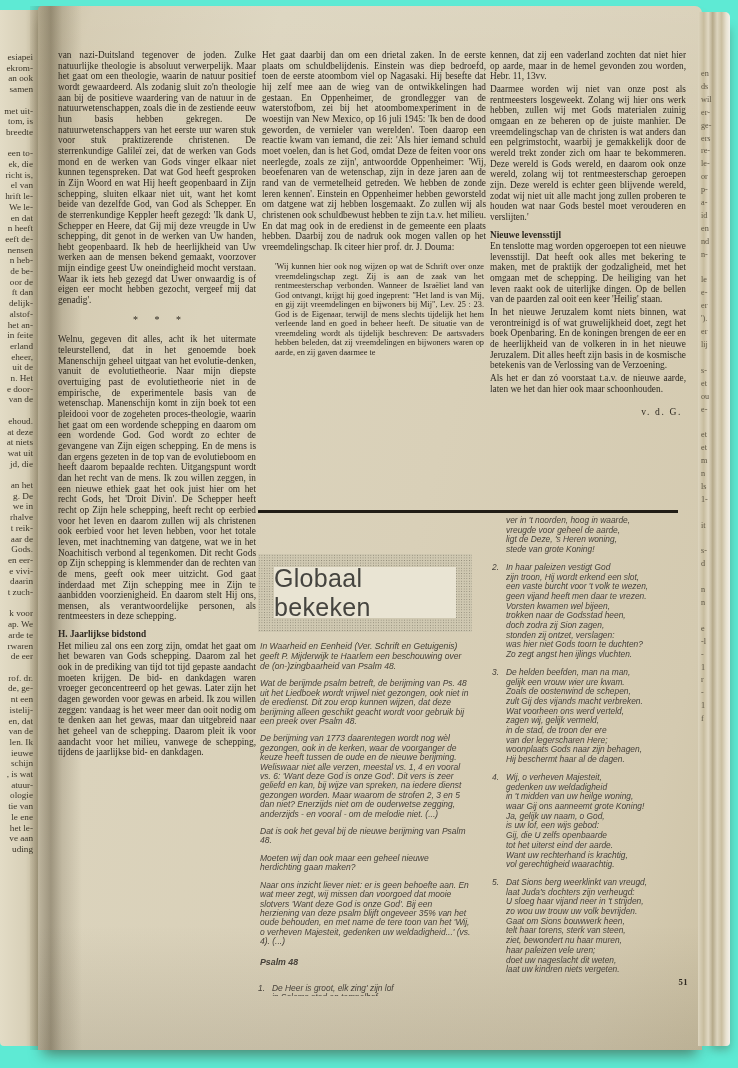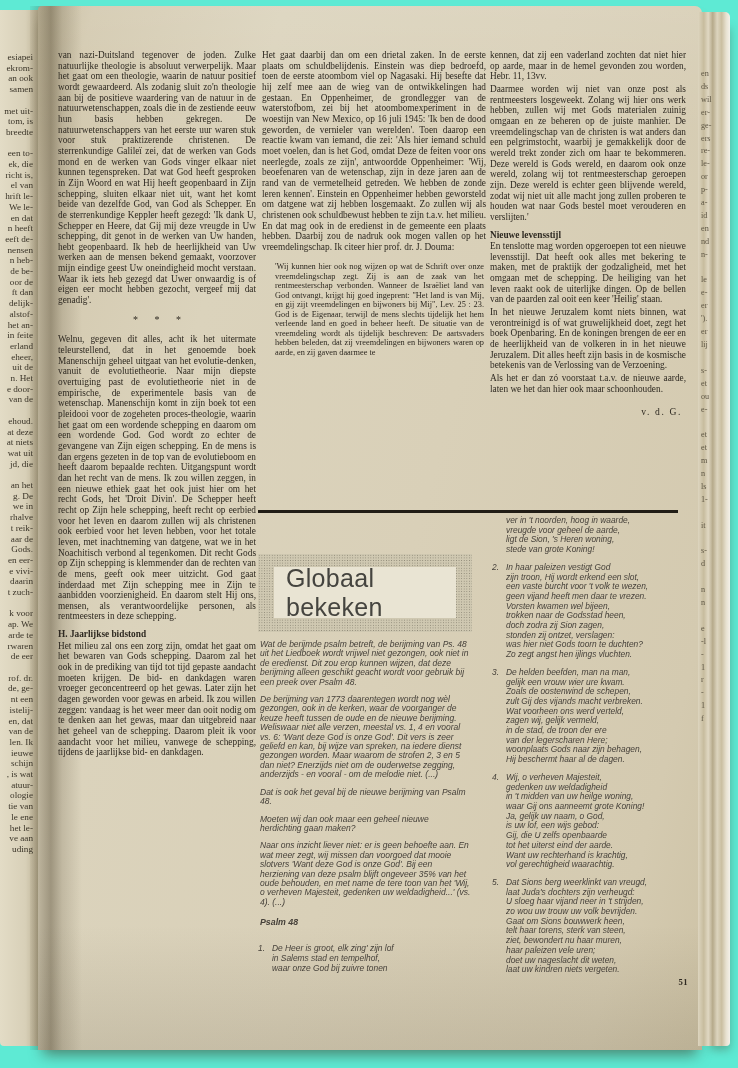--- a/index.html
+++ b/index.html
@@ -45,21 +45,21 @@
 
   .rule{position:absolute;left:258px;top:510px;width:420px;height:2.6px;background:#211d16;}
 
   
   .review-a{position:absolute;left:258px;top:554px;width:214px;height:442px;overflow:hidden;}
   .review-b{position:absolute;left:492px;top:516px;width:200px;height:472px;overflow:hidden;}
   .gb-box{position:relative;width:214px;height:78px;background-color:#cfc8b1;
     background-image:radial-gradient(rgba(72,68,56,.5) .7px,rgba(0,0,0,0) .8px);
     background-size:2.6px 2.6px;}
   .gb-inner{position:absolute;left:16px;right:16px;top:13px;bottom:14px;background:#e9e4d3;
-    display:flex;align-items:center;justify-content:center;padding-left:12px;}
+    display:flex;align-items:center;justify-content:center;}
   .gb-title{font-family:"Liberation Sans",sans-serif;font-size:25px;color:#45443f;letter-spacing:.3px;}
   .r-intro{font-family:"Liberation Sans",sans-serif;font-size:8.6px;line-height:9.8px;
     color:#443e33;margin:10px 2px 0 2px;font-style:italic;}
   .r-body p.para{font-family:"Liberation Sans",sans-serif;font-style:italic;
     font-size:8.5px;line-height:9.4px;color:#46413a;margin:8px 0 0 2px;text-align:left;}
   .psalm-h{font-family:Liberation Sans, sans-serif;font-style:italic;font-weight:bold;
     font-size:8.8px;color:#46413a;margin:10px 0 17px 2px;}
   .verse{display:flex;font-family:"Liberation Sans",sans-serif;font-style:italic;
     font-size:8.4px;line-height:9.7px;color:#46413a;margin-bottom:8px;}
   .vnum{width:14px;flex:none;}
@@ -230,20 +230,21 @@
     </div>
 
   <div class="rule"></div>
 
   <div class="review-a">
     <div class="gb-box">
       <div class="gb-inner">
         <span class="gb-title">Globaal bekeken</span>
       </div>
     </div>
+    <p class="r-intro">In Waarheid en Eenheid (Ver. Schrift en Getuigenis) geeft P. Mijderwijk te Haarlem een beschouwing over de (on-)zingbaarheid van Psalm 48.</p>
     <div class="r-body">
         <p class="para">Wat de berijmde psalm betreft, de berijming van Ps. 48 uit het Liedboek wordt vrijwel niet gezongen, ook niet in de eredienst. Dit zou erop kunnen wijzen, dat deze berijming alleen geschikt geacht wordt voor gebruik bij een preek over Psalm 48.</p>
         <p class="para">De berijming van 1773 daarentegen wordt nog wèl gezongen, ook in de kerken, waar de voorganger de keuze heeft tussen de oude en de nieuwe berijming. Weliswaar niet alle verzen, meestal vs. 1, 4 en vooral vs. 6: 'Want deze God is onze God'. Dit vers is zeer geliefd en kan, bij wijze van spreken, na iedere dienst gezongen worden. Maar waarom de strofen 2, 3 en 5 dan niet? Enerzijds niet om de ouderwetse zegging, anderzijds - en vooral - om de melodie niet. (...)</p>
         <p class="para">Dat is ook het geval bij de nieuwe berijming van Psalm 48.</p>
         <p class="para">Moeten wij dan ook maar een geheel nieuwe herdichting gaan maken?</p>
         <p class="para">Naar ons inzicht liever niet: er is geen behoefte aan. En wat meer zegt, wij missen dan voorgoed dat mooie slotvers 'Want deze God is onze God'. Bij een herziening van deze psalm blijft ongeveer 35% van het oude behouden, en met name de tere toon van het 'Wij, o verheven Majesteit, gedenken uw weldadigheid...' (vs. 4). (...)</p>
       </div>
     <div class="psalm-h">Psalm 48</div>
     <div class="verses">
         <div class="verse">
@@ -256,21 +257,21 @@
         </div>
       </div>
   </div>
 
   <div class="review-b">
       <div class="verse">
         <span class="vnum"></span>
         <div class="vlines">
           <div>ver in 't noorden, hoog in waarde,</div>
           <div>vreugde voor geheel de aarde,</div>
-          <div>ligt de Sion, 's Heren woning,</div>
+          <div>ligt de Deze, 's Heren woning,</div>
           <div>stede van grote Koning!</div>
         </div>
       </div>
       <div class="verse">
         <span class="vnum">2.</span>
         <div class="vlines">
           <div>In haar paleizen vestigt God</div>
           <div>zijn troon, Hij wordt erkend een slot,</div>
           <div>een vaste burcht voor 't volk te wezen,</div>
           <div>geen vijand heeft men daar te vrezen.</div>

